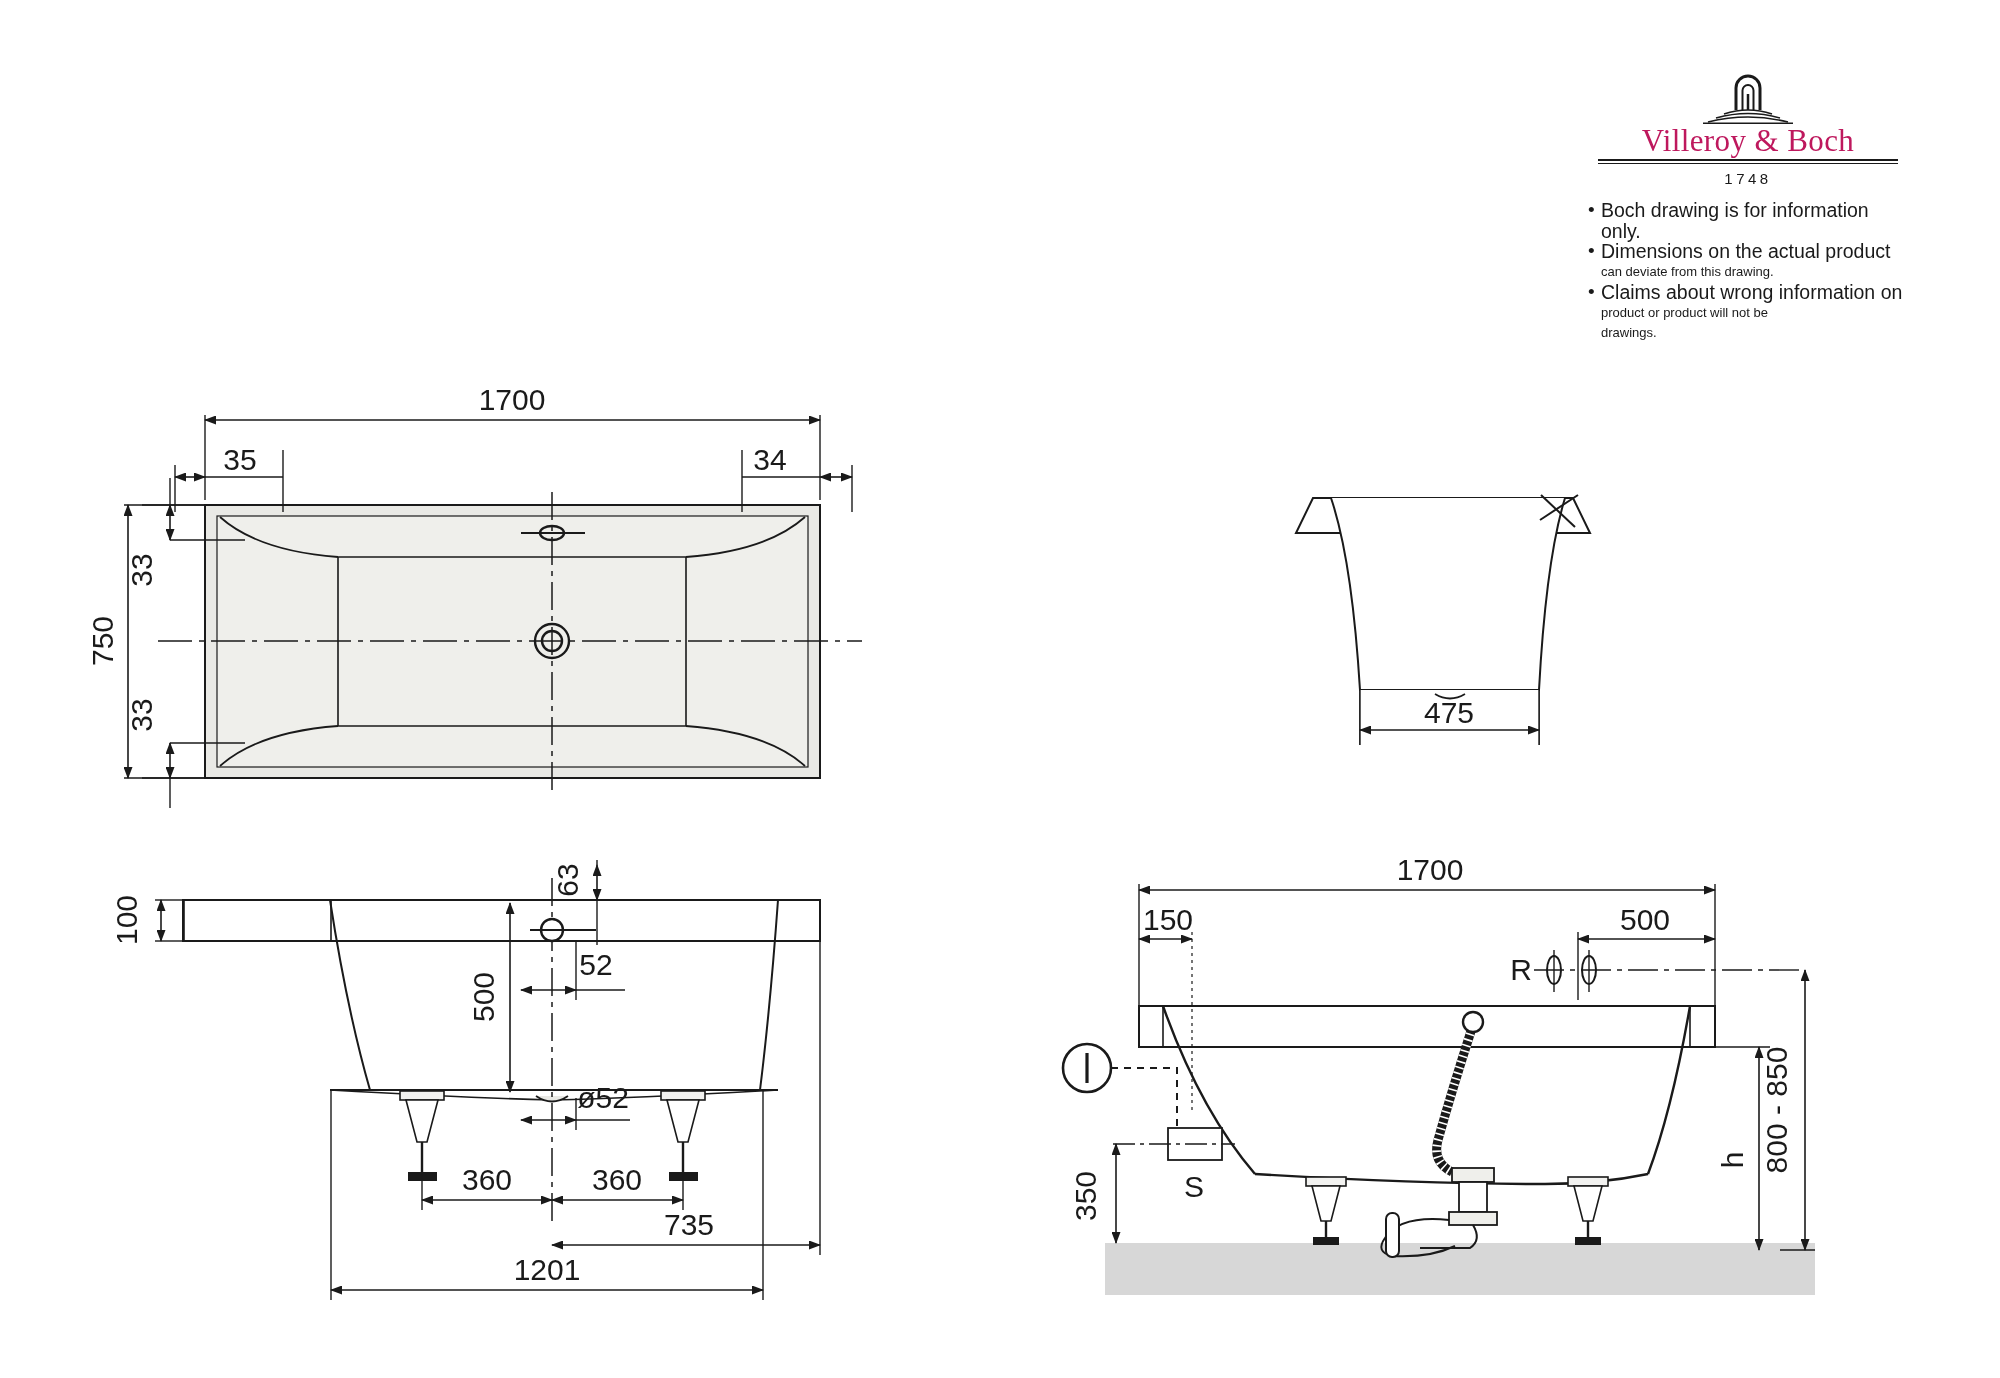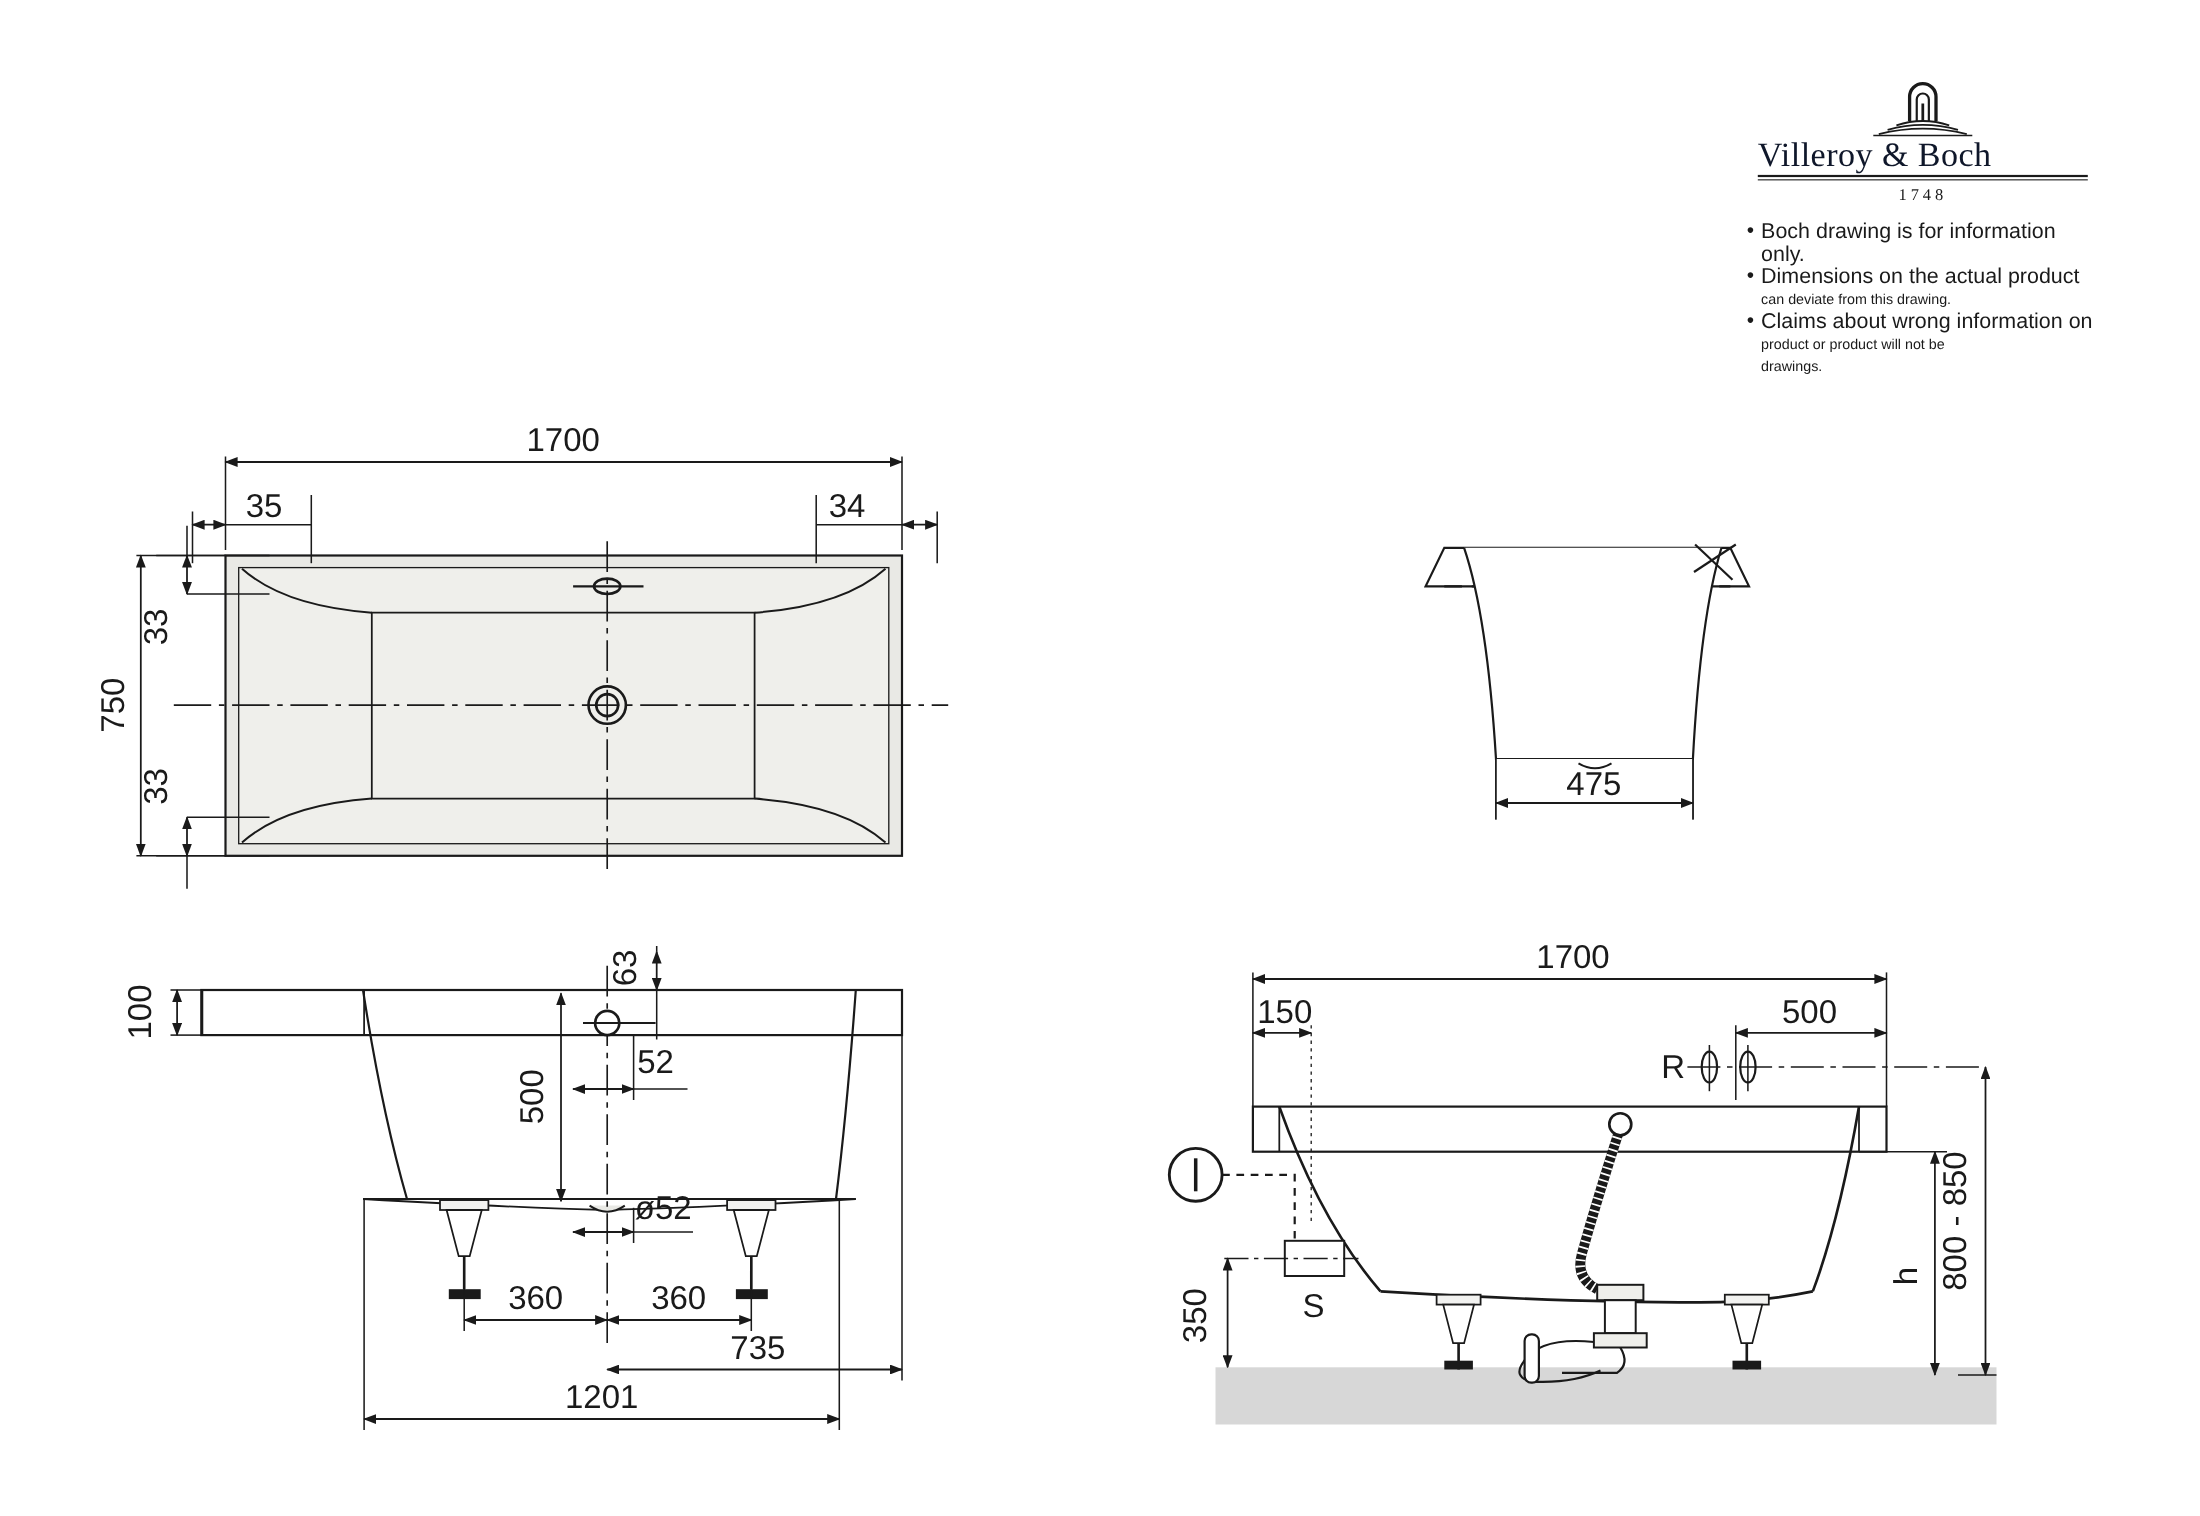--- a/index.html
+++ b/index.html
@@ -12,32 +12,33 @@
   #sheet{position:absolute;inset:0;}
   svg{display:block;}
   .dimtext{font-family:"Liberation Sans", sans-serif;font-size:30px;fill:#1a1a1a;}
 
   
   #logo-block{
     position:absolute;left:1598px;top:72px;width:300px;
   }
   #logo-mark{width:100%;height:52px;display:block;}
   #brand-wordmark{
+    text-align:center;
     font-family:"Liberation Serif", serif;
     font-size:31px;
     letter-spacing:0.4px;
-    color:#0f172a;
+    color:#be185d;
     line-height:1.05;
     margin-top:1px;
     white-space:nowrap;
   }
   #brand-rule1{border-bottom:2px solid #1a1a1a;width:100%;margin:1px auto 0;}
   #brand-rule2{border-bottom:1px solid #1a1a1a;width:100%;margin:2px auto 0;}
   #brand-year{
-    text-align:center;font-family:Liberation Serif, serif;
+    text-align:center;font-family:Liberation Sans, sans-serif;
     font-size:15px;letter-spacing:3.5px;color:#1a1a1a;margin-top:6px;
   }
   #disclaimer{
     position:absolute;left:1588px;top:200px;width:320px;
   }
   .note-line{
     display:flex;align-items:flex-start;
     font-family:"Liberation Sans", sans-serif;
     font-size:19.5px;color:#1a1a1a;line-height:20.5px;
     margin-bottom:0px;

